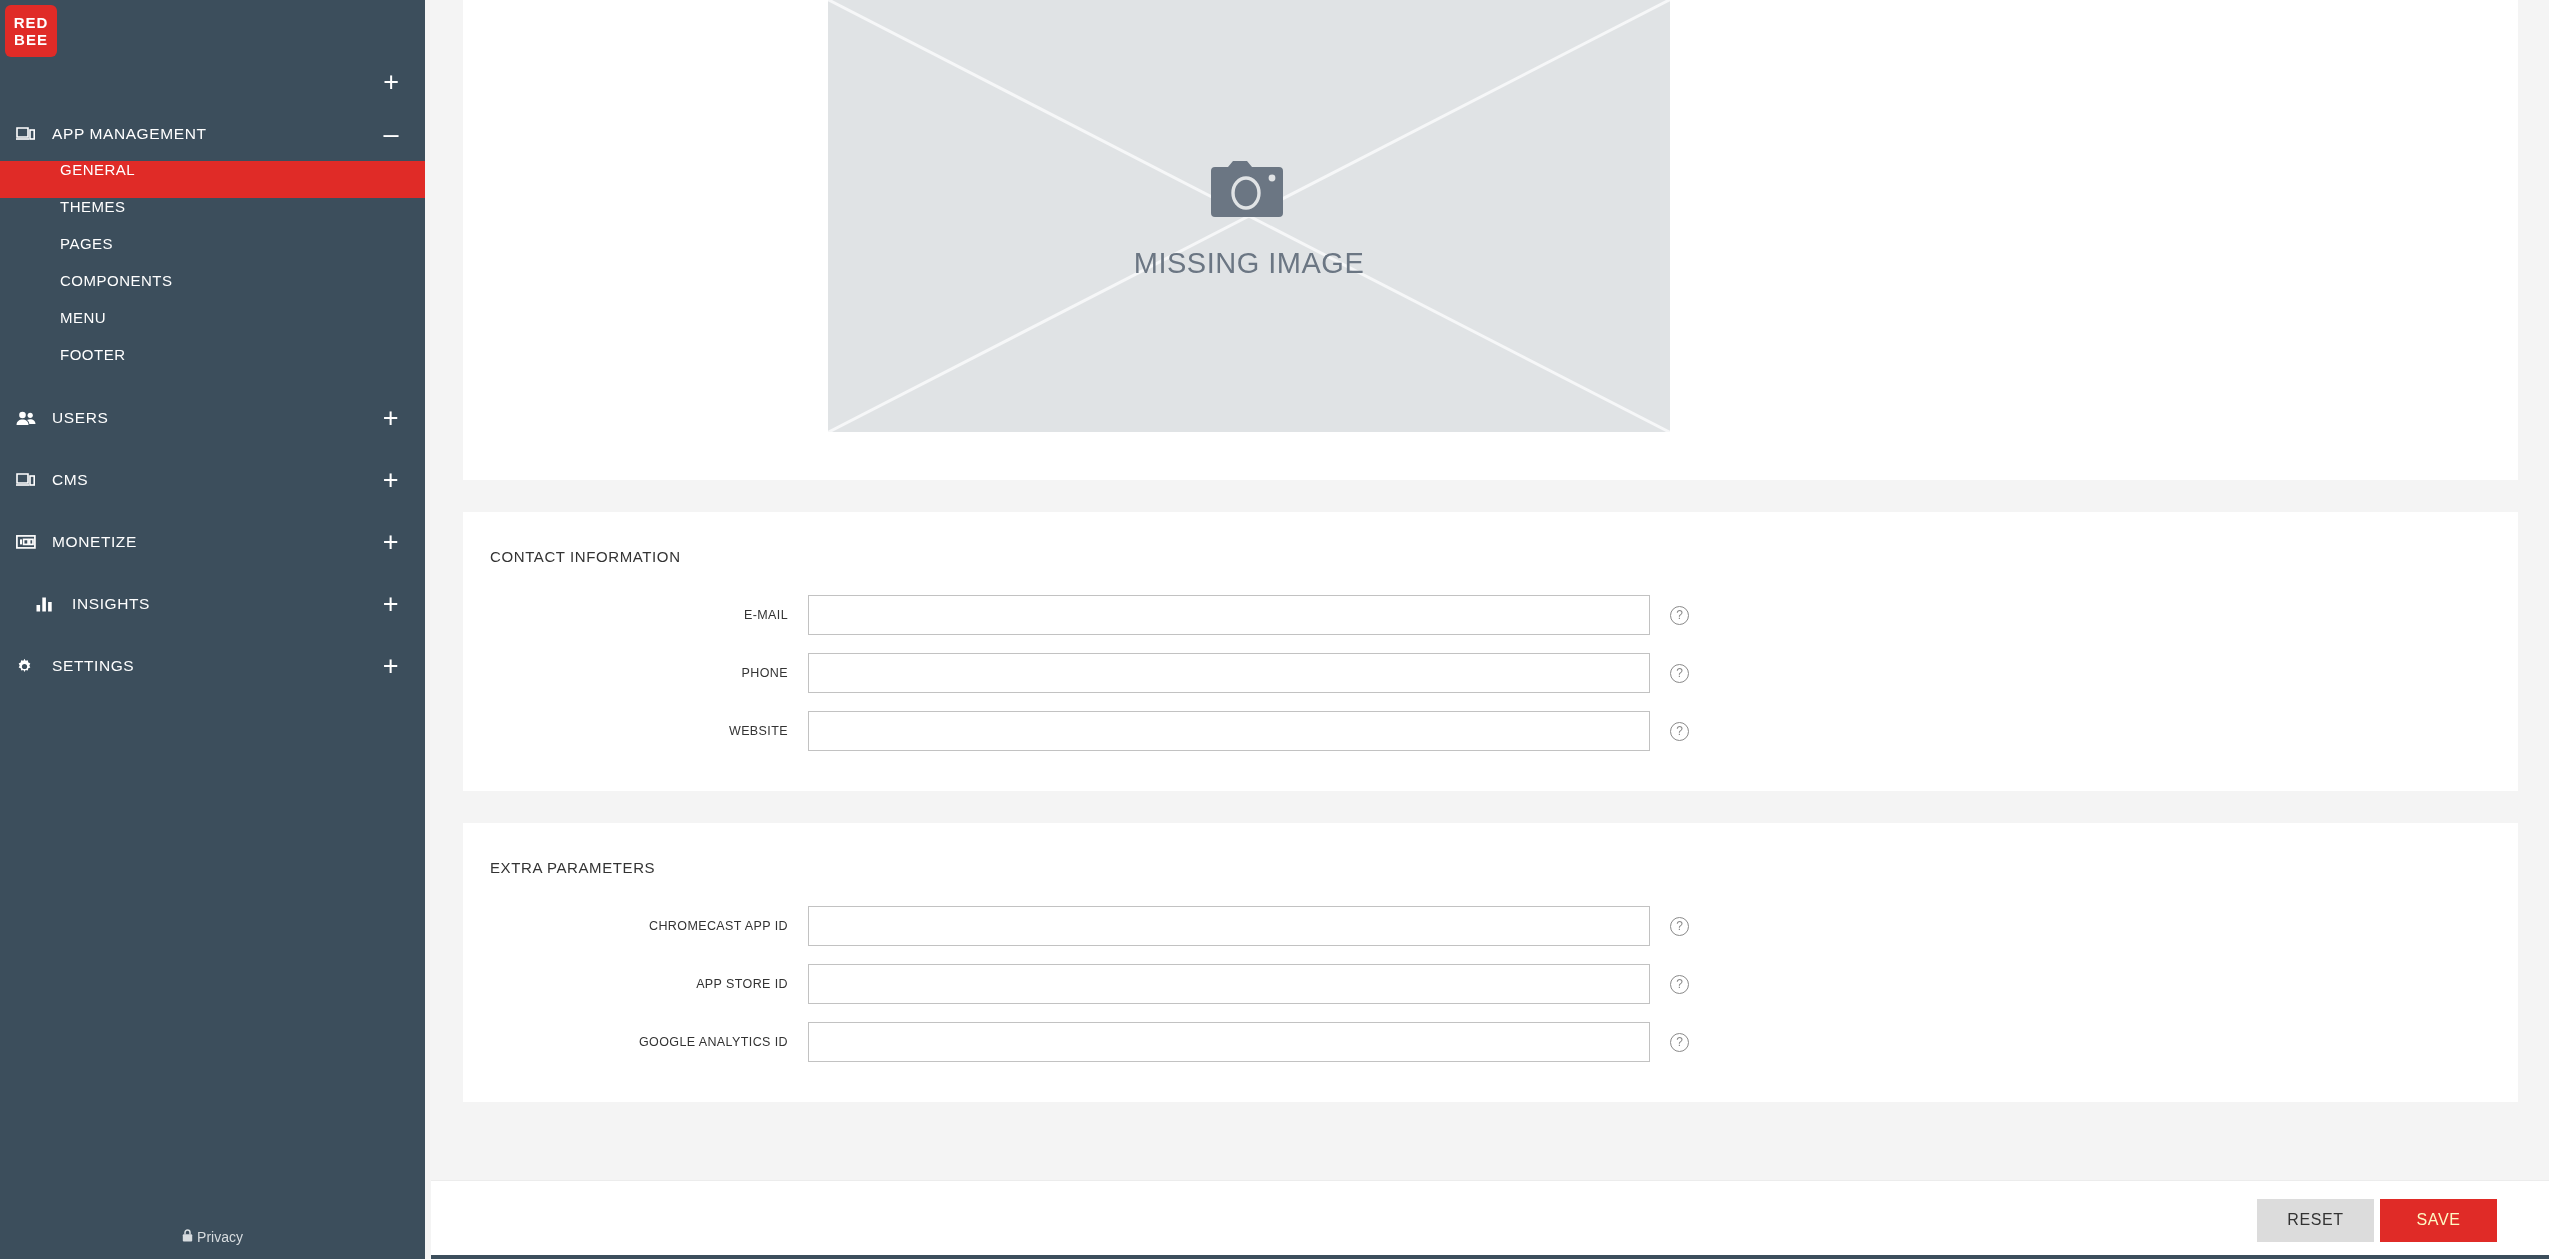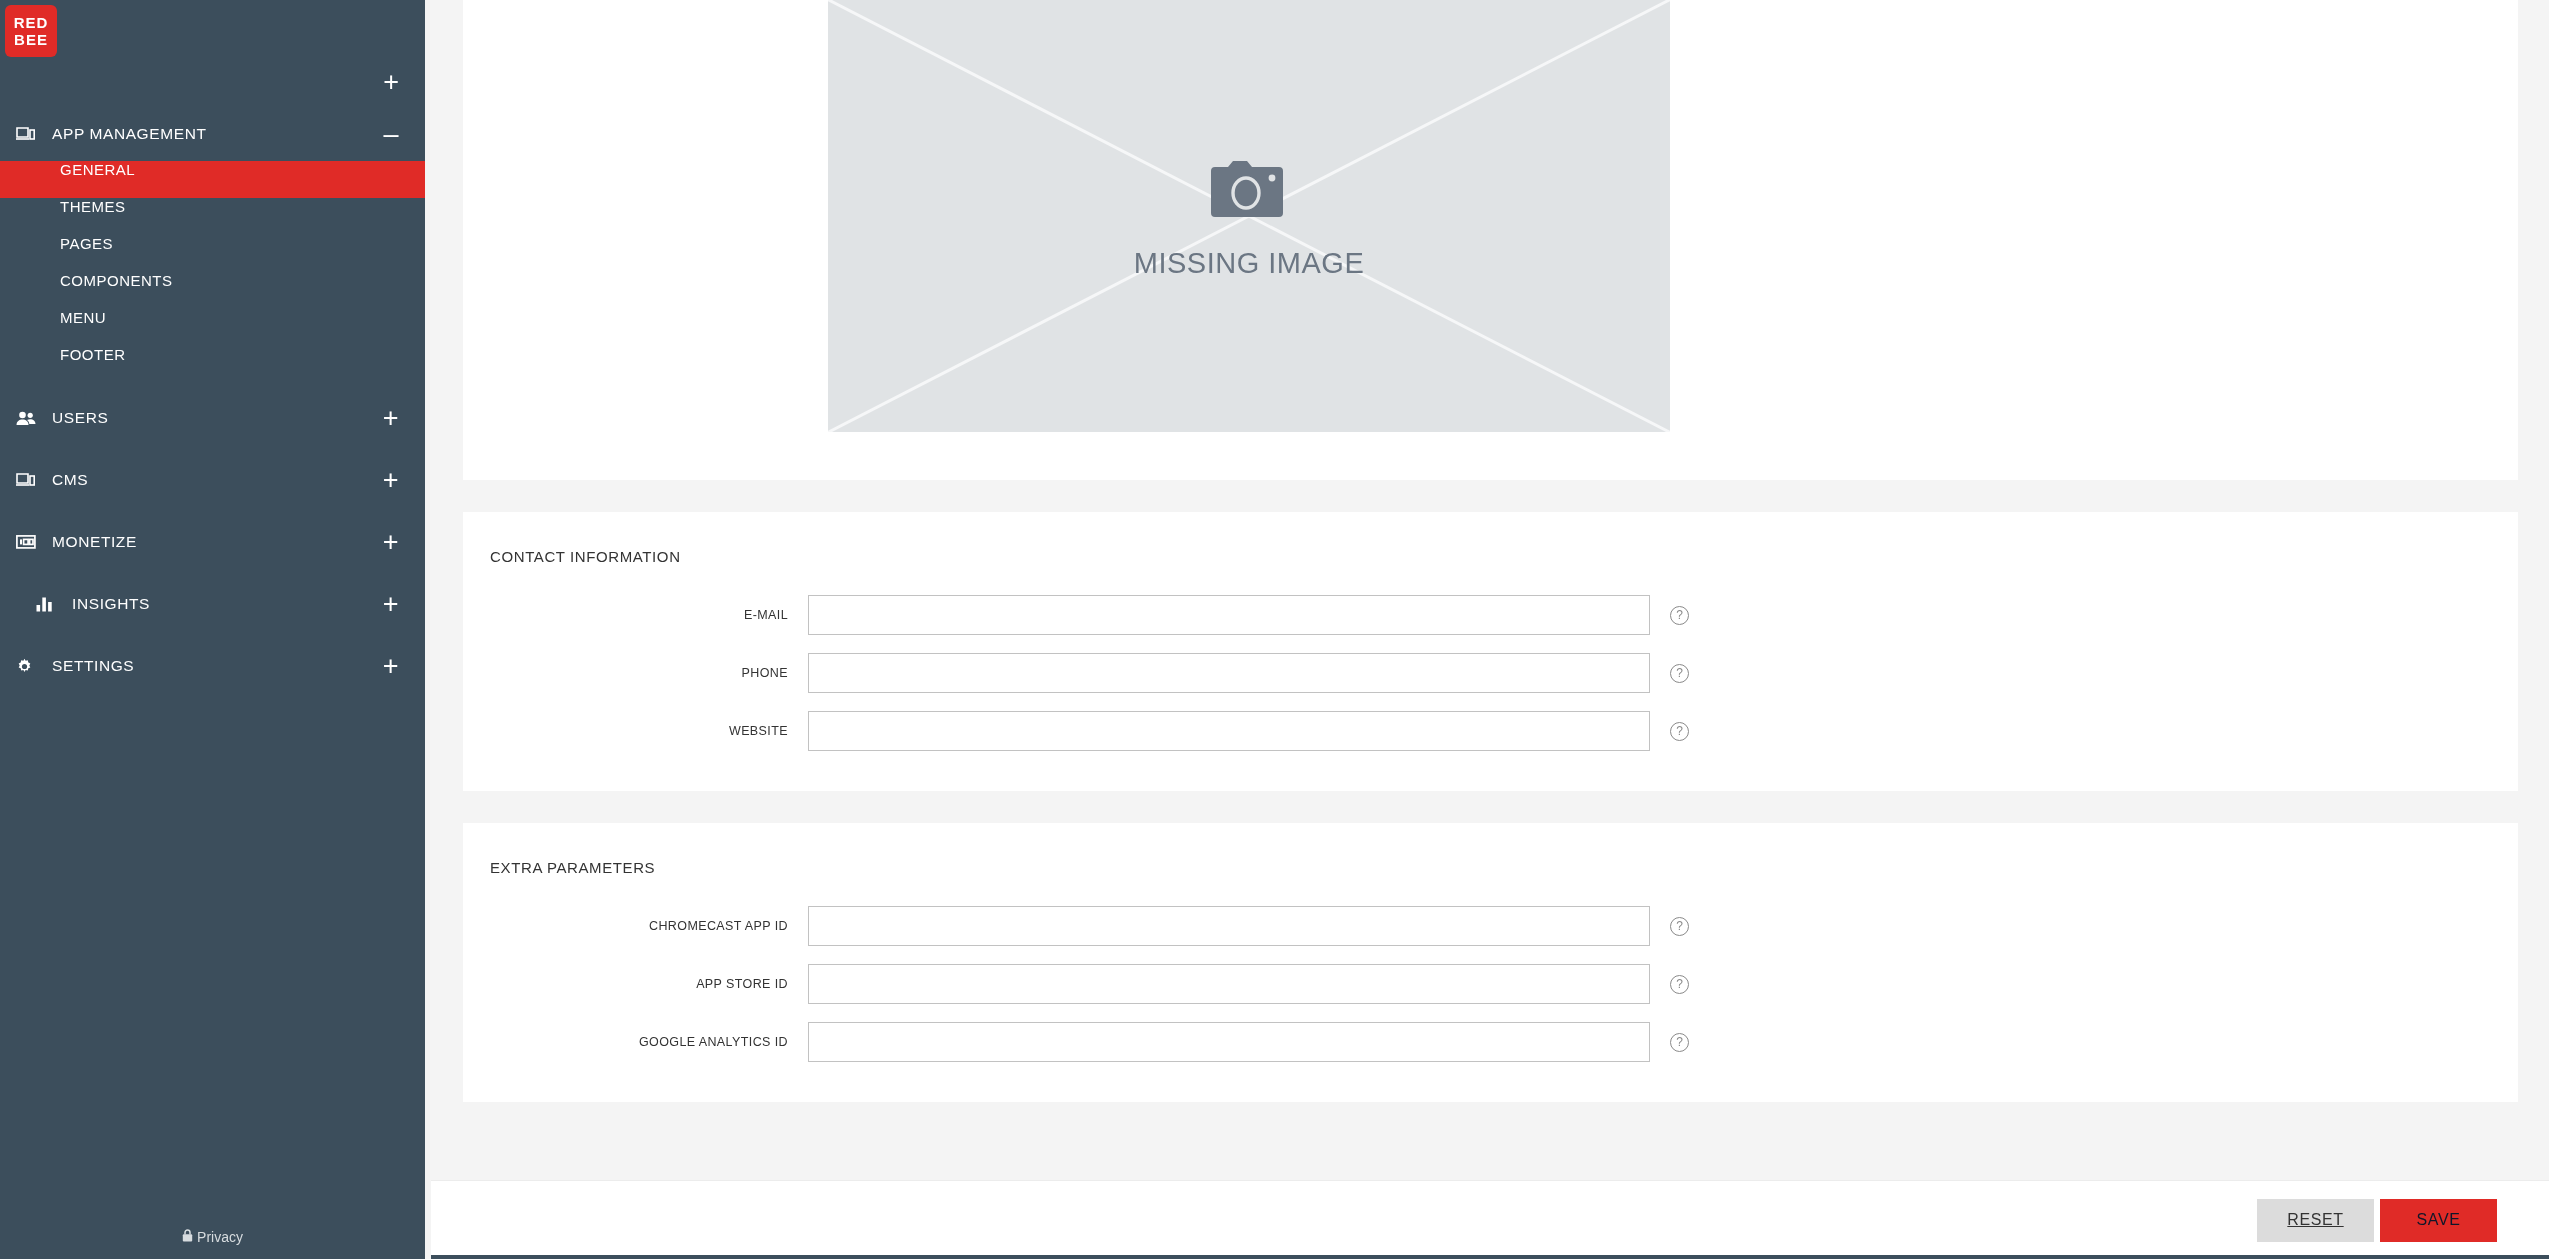--- a/index.html
+++ b/index.html
@@ -277,22 +277,22 @@
   }
   .btn {
     height: 43px;
     min-width: 117px;
     border: none;
     font-size: 16px;
     letter-spacing: 0.6px;
     font-family: "Liberation Sans", sans-serif;
     cursor: pointer;
   }
-  .btn-reset { background: #dcdcdc; color: #333333; text-decoration: underline; }
-  .btn-save  { background: #e02b27; color: #0f172a; }
+  .btn-reset { background: #dcdcdc; color: #333333; }
+  .btn-save  { background: #e02b27; color: #fef9c3; }
 
   .bottom-strip {
     position: absolute;
     left: 0; right: 0; bottom: 0;
     height: 4px;
     background: #3c4e5c;
   }
 </style>
 </head>
 <body>

